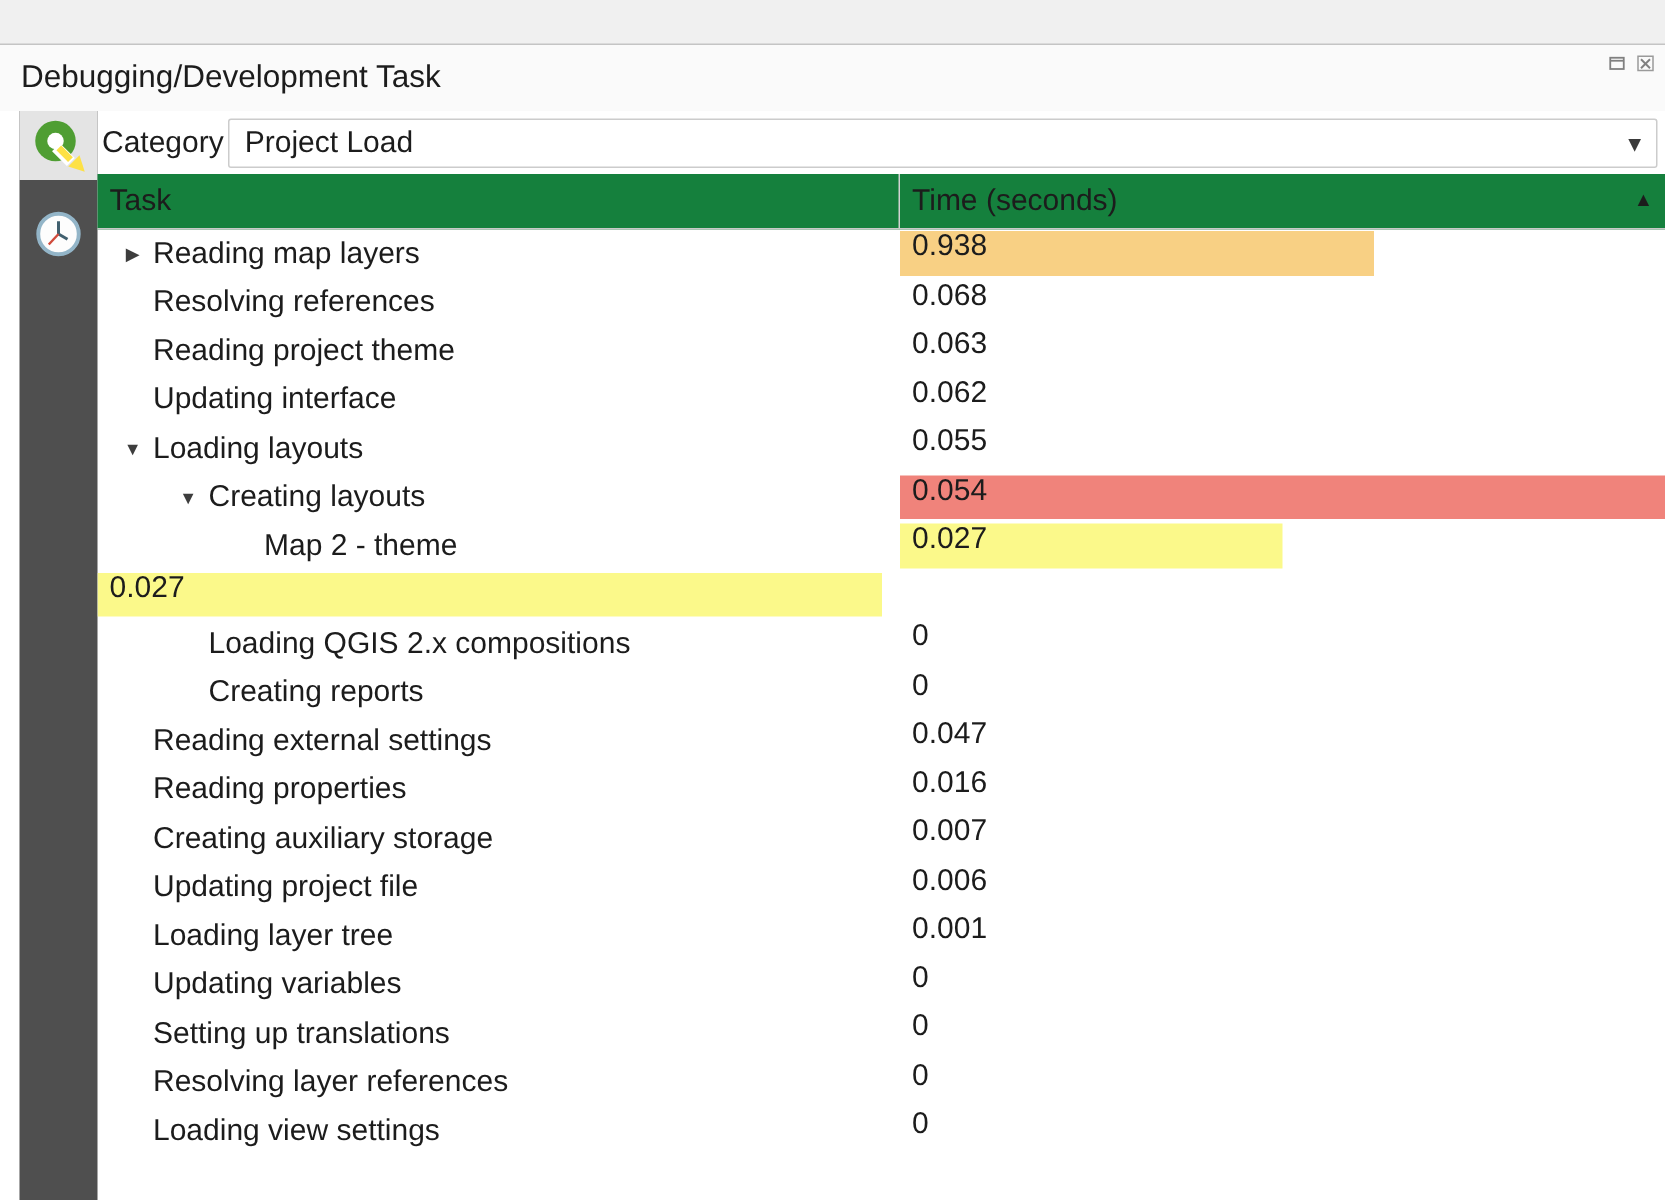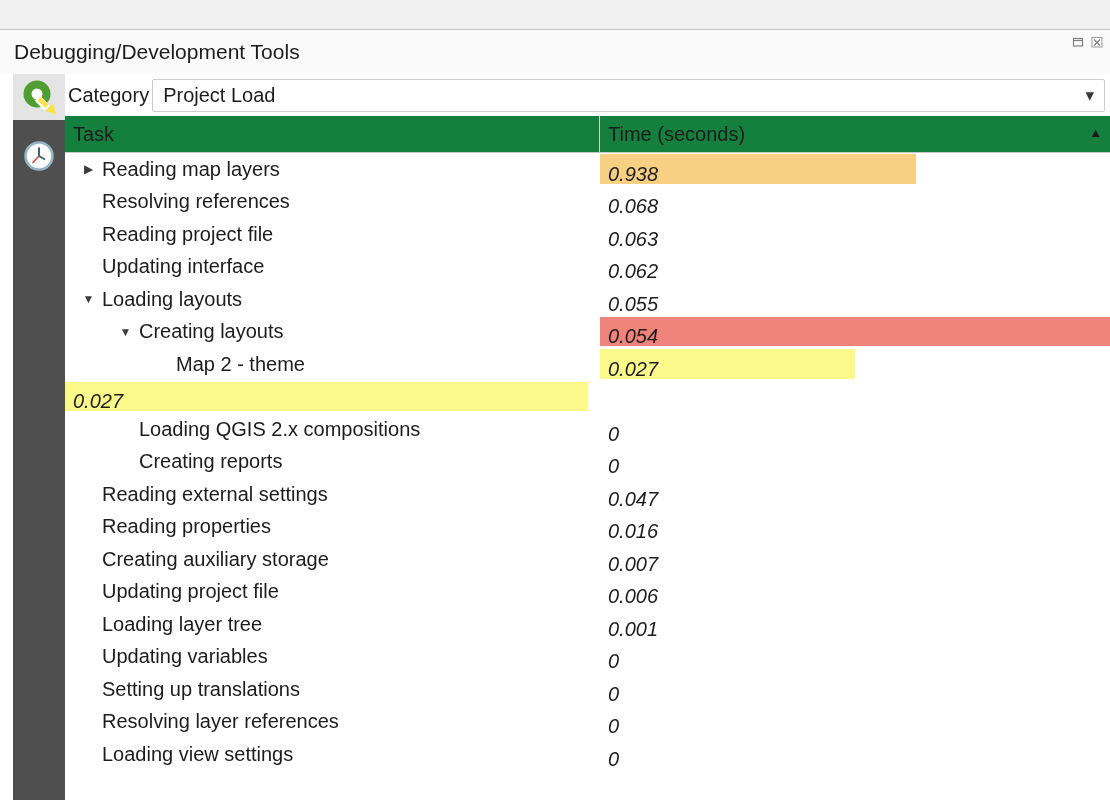--- a/index.html
+++ b/index.html
@@ -32,31 +32,31 @@
   .task-th { width:535px; padding-left:8px; border-right:1px solid #d2d2d2; flex:none; }
   .time-th { flex:1; padding-left:8px; position:relative; }
   .sort-arrow { position:absolute; right:8px; top:9px; font-size:13px; color:#1c1c1c; }
 
   .rows { flex:1; overflow:hidden; }
   .row { height:32.5px; display:flex; align-items:stretch; font-size:20px; }
   .task-cell { width:535px; flex:none; display:flex; align-items:center; }
   .indent { display:inline-block; flex:none; }
   .expander { width:27px; flex:none; font-size:12px; color:#3d3d3d; text-align:center; cursor:pointer; }
   .task-label { white-space:nowrap; }
-  .time-cell { flex:1; position:relative; display:flex; align-items:flex-end;font-style:italic; }
+  .time-cell { flex:1; position:relative; display:flex; align-items:flex-start; }
   .bar { position:absolute; left:0; top:1px; bottom:2px; width:0; }
   .time-label { position:relative; padding-left:8px; }
 </style>
 </head>
 <body>
 
 <div class="top-strip"></div>
 
 <div class="titlebar">
-  <span>Debugging/Development Tools</span>
+  <span>Debugging/Development Task</span>
   <div class="titlebar-icons">
     <span class="tb-icon">
       <svg width="12" height="12" viewBox="0 0 12 12">
         <rect x="1.5" y="2.5" width="9" height="7.5" fill="none" stroke="#808080" stroke-width="1.2"></rect>
         <line x1="1.5" y1="4.5" x2="10.5" y2="4.5" stroke="#808080" stroke-width="1.2"></line>
       </svg>
     </span>
     <span class="tb-icon">
       <svg width="12" height="12" viewBox="0 0 12 12">
         <rect x="1" y="1.5" width="10" height="9.5" fill="none" stroke="#9a9a9a" stroke-width="1"></rect>
@@ -133,21 +133,21 @@
     <div class="time-cell">
       <div class="bar"></div>
       <span class="time-label">0.068</span>
     </div>
   </div>
 
   <div class="row">
     <div class="task-cell">
       <span class="indent" style="width: 10px;"></span>
       <span class="expander"></span>
-      <span class="task-label">Reading project file</span>
+      <span class="task-label">Reading project theme</span>
     </div>
     <div class="time-cell">
       <div class="bar"></div>
       <span class="time-label">0.063</span>
     </div>
   </div>
 
   <div class="row">
     <div class="task-cell">
       <span class="indent" style="width: 10px;"></span>

